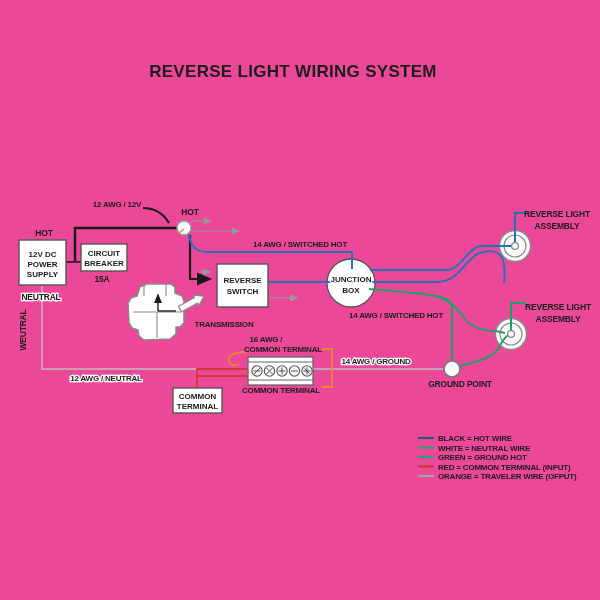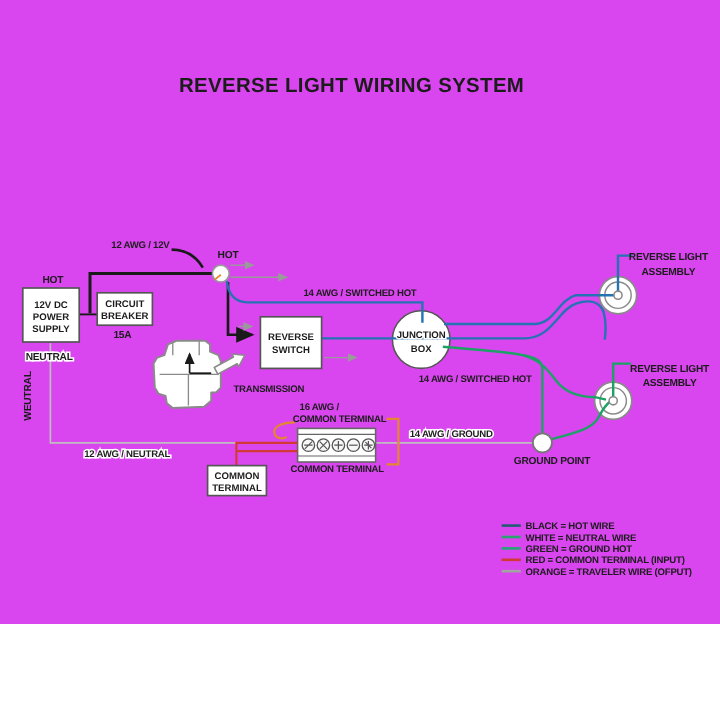--- a/index.html
+++ b/index.html
@@ -1,16 +1,16 @@
 <!DOCTYPE html>
 <html><head>
 <meta charset="utf-8">
 <style>
   html,body{margin:0;padding:0;background:#fff;}
-  .stage{position:relative;width:600px;height:520px;background:#d946ef;overflow:hidden;}
+  .stage{position:relative;width:600px;height:600px;background:#ec4899;overflow:hidden;}
   svg{position:absolute;left:0;top:0;}
   text{font-family:"Liberation Sans",sans-serif;font-weight:700;fill:#1c1c1c;}
   .title{font-size:17px;letter-spacing:.3px;}
   .lbl{font-size:8px;letter-spacing:-0.2px;}
   .lbl9{font-size:8.5px;letter-spacing:-0.2px;}
   .halo{paint-order:stroke;stroke:#ffffff;stroke-width:2.5px;}
   .boxtext{font-size:8px;}
   .legendtext{font-size:8px;letter-spacing:-0.2px;}
 </style>
 </head>

